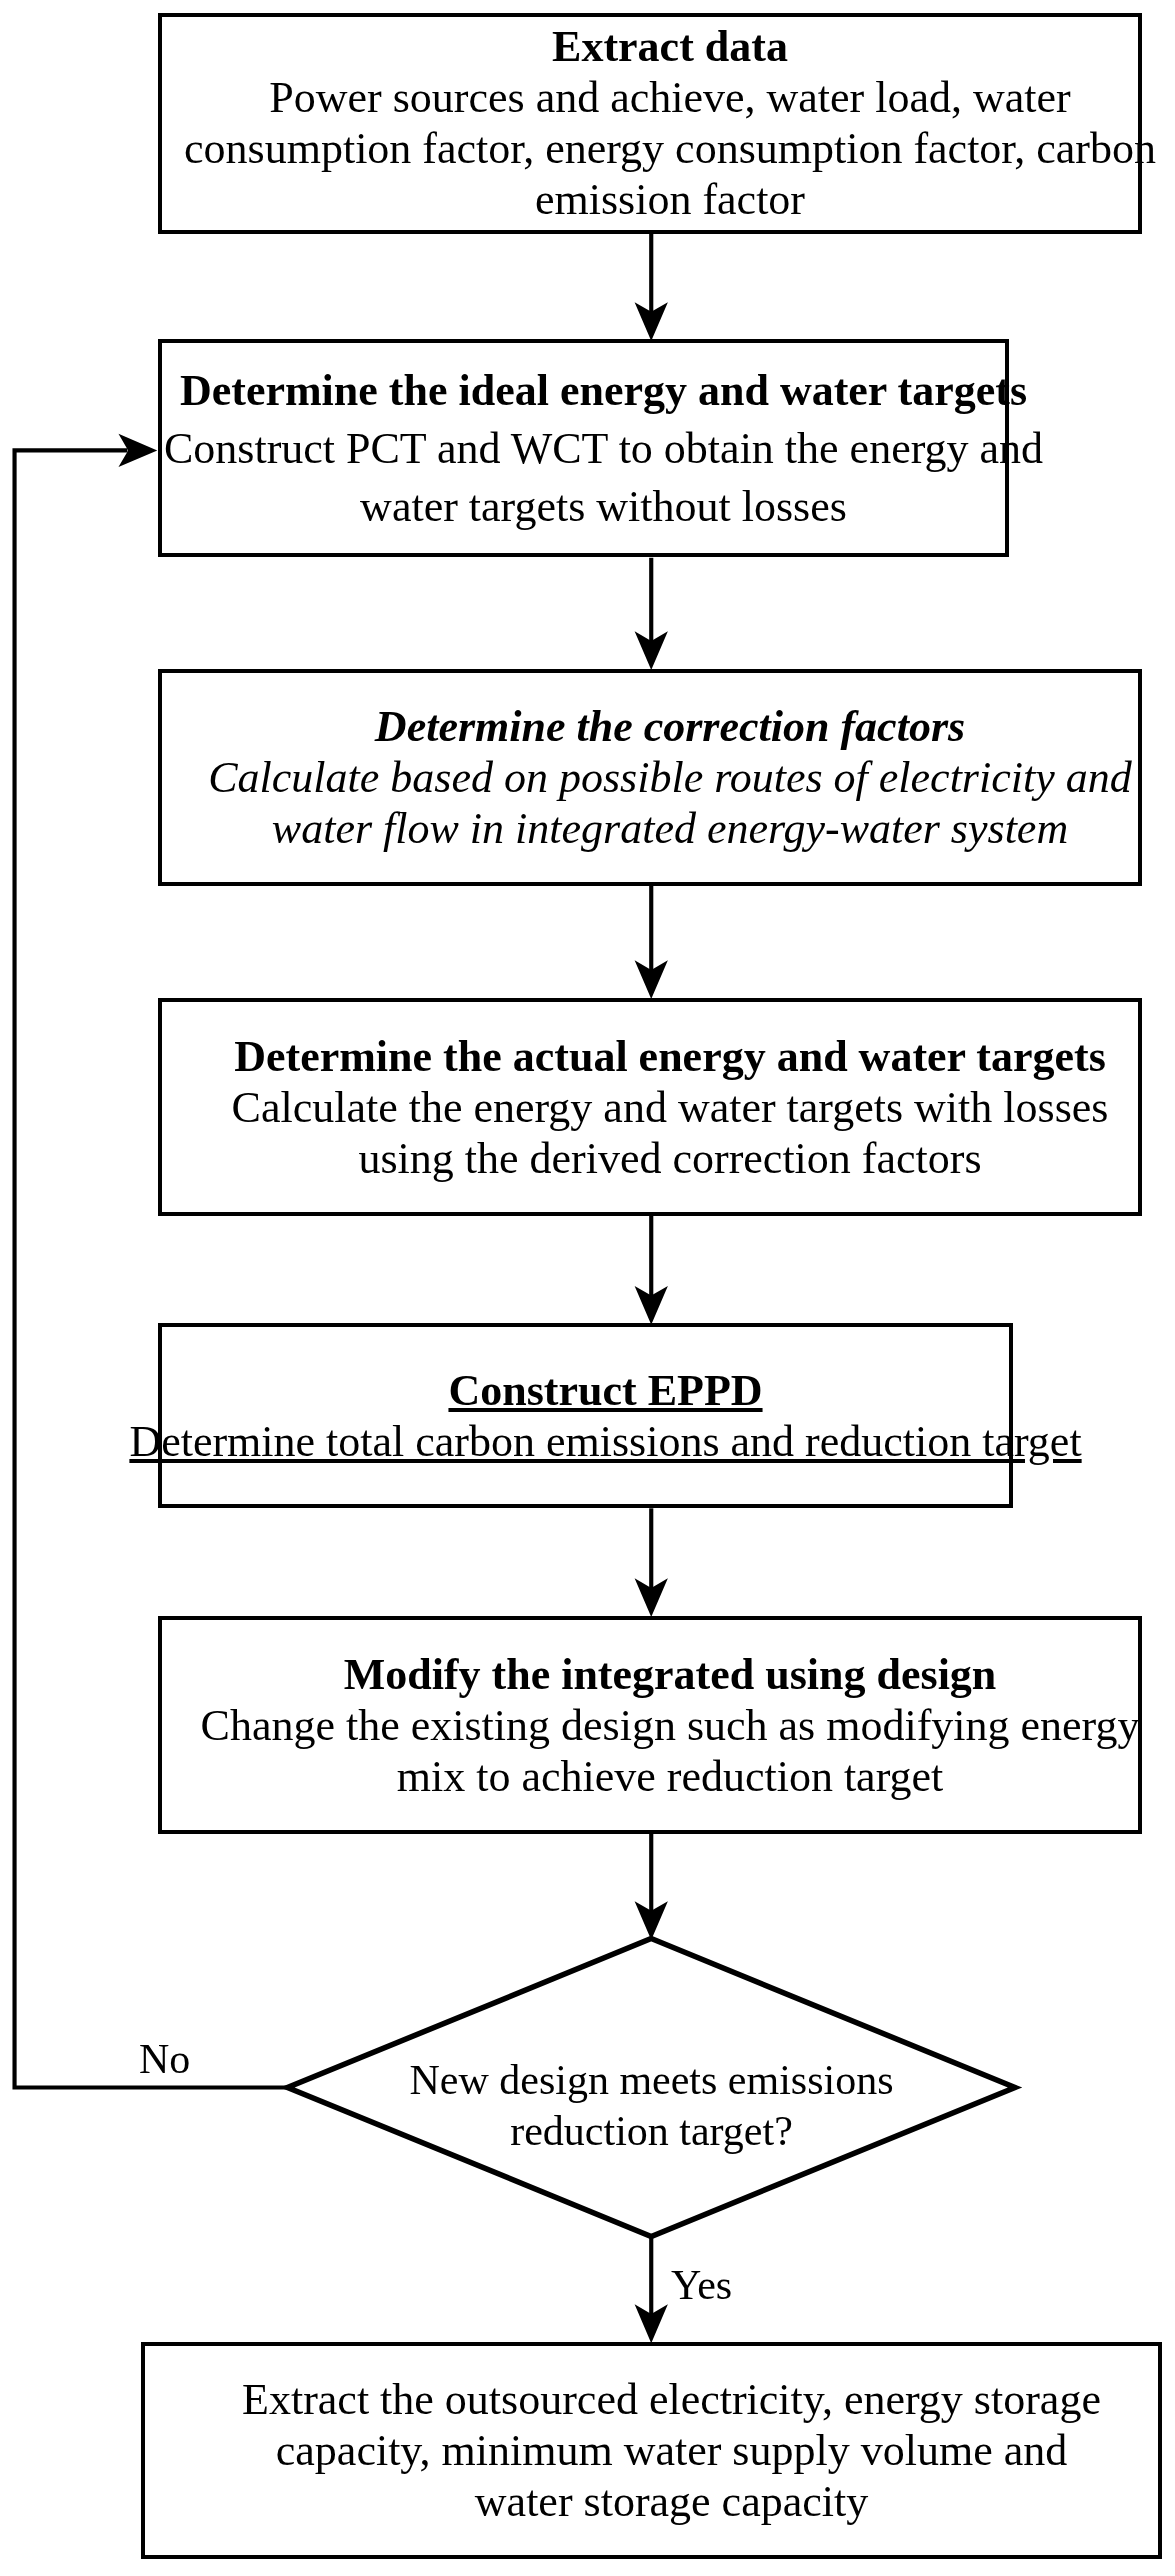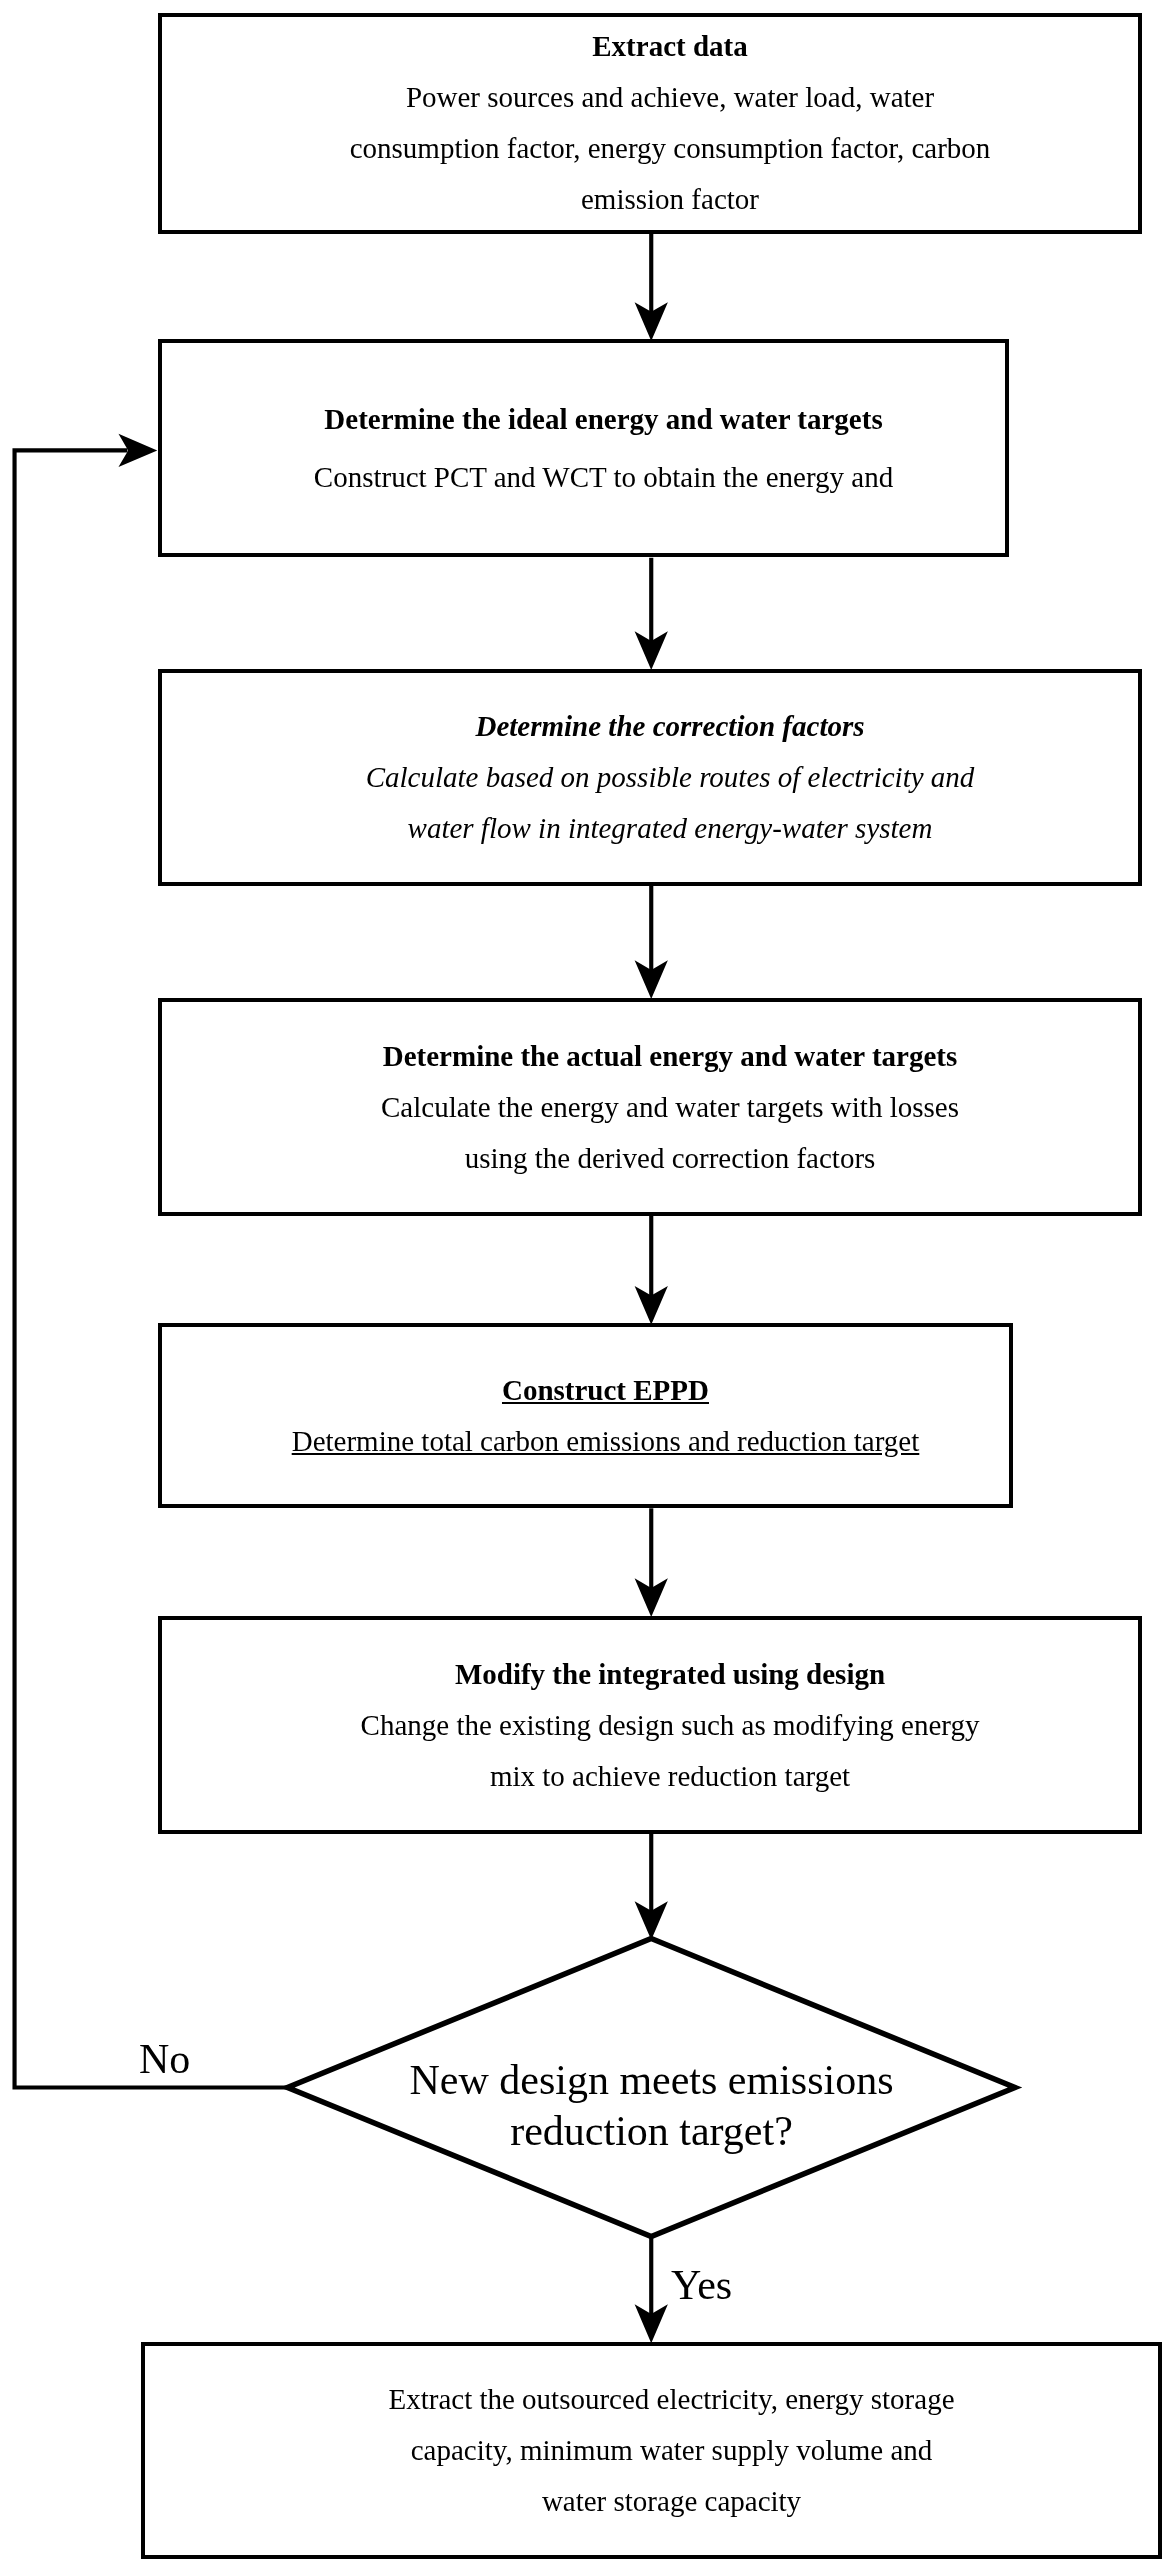--- a/index.html
+++ b/index.html
@@ -22,21 +22,21 @@
     position: absolute;
     box-sizing: border-box;
     border: 4.8px solid #000000;
     background: #ffffff;
     z-index: 2;
     display: flex;
     flex-direction: column;
     justify-content: center;
     align-items: center;
     text-align: center;
-    font-size: 29px;
+    font-size: 44px;
     line-height: 51px;
     padding-left: 40px;
   }
   .pbox .title { font-weight: bold; white-space: nowrap; }
   .pbox .line  { white-space: nowrap; }
   .diamond-label {
     position: absolute;
     z-index: 2;
     text-align: center;
     font-size: 42px;
@@ -104,20 +104,21 @@
   <div class="pbox" style="left:158px; top:12.5px; width:984px; height:221px;">
     <div class="title">Extract data</div>
     <div class="line">Power sources and achieve, water load, water</div>
     <div class="line">consumption factor, energy consumption factor, carbon</div>
     <div class="line">emission factor</div>
   </div>
 
   <div class="pbox" style="left:158px; top:339px; width:851px; height:218px;gap:7px;">
     <div class="title">Determine the ideal energy and water targets</div>
     <div class="line">Construct PCT and WCT to obtain the energy and</div>
+    <div class="line">water targets without losses</div>
   </div>
 
   <div class="pbox" style="left:158px; top:669px; width:984px; height:217px;font-style:italic;">
     <div class="title">Determine the correction factors</div>
     <div class="line">Calculate based on possible routes of electricity and</div>
     <div class="line">water flow in integrated energy-water system</div>
   </div>
 
   <div class="pbox" style="left:158px; top:998px; width:984px; height:218px;text-align:right;">
     <div class="title">Determine the actual energy and water targets</div>

